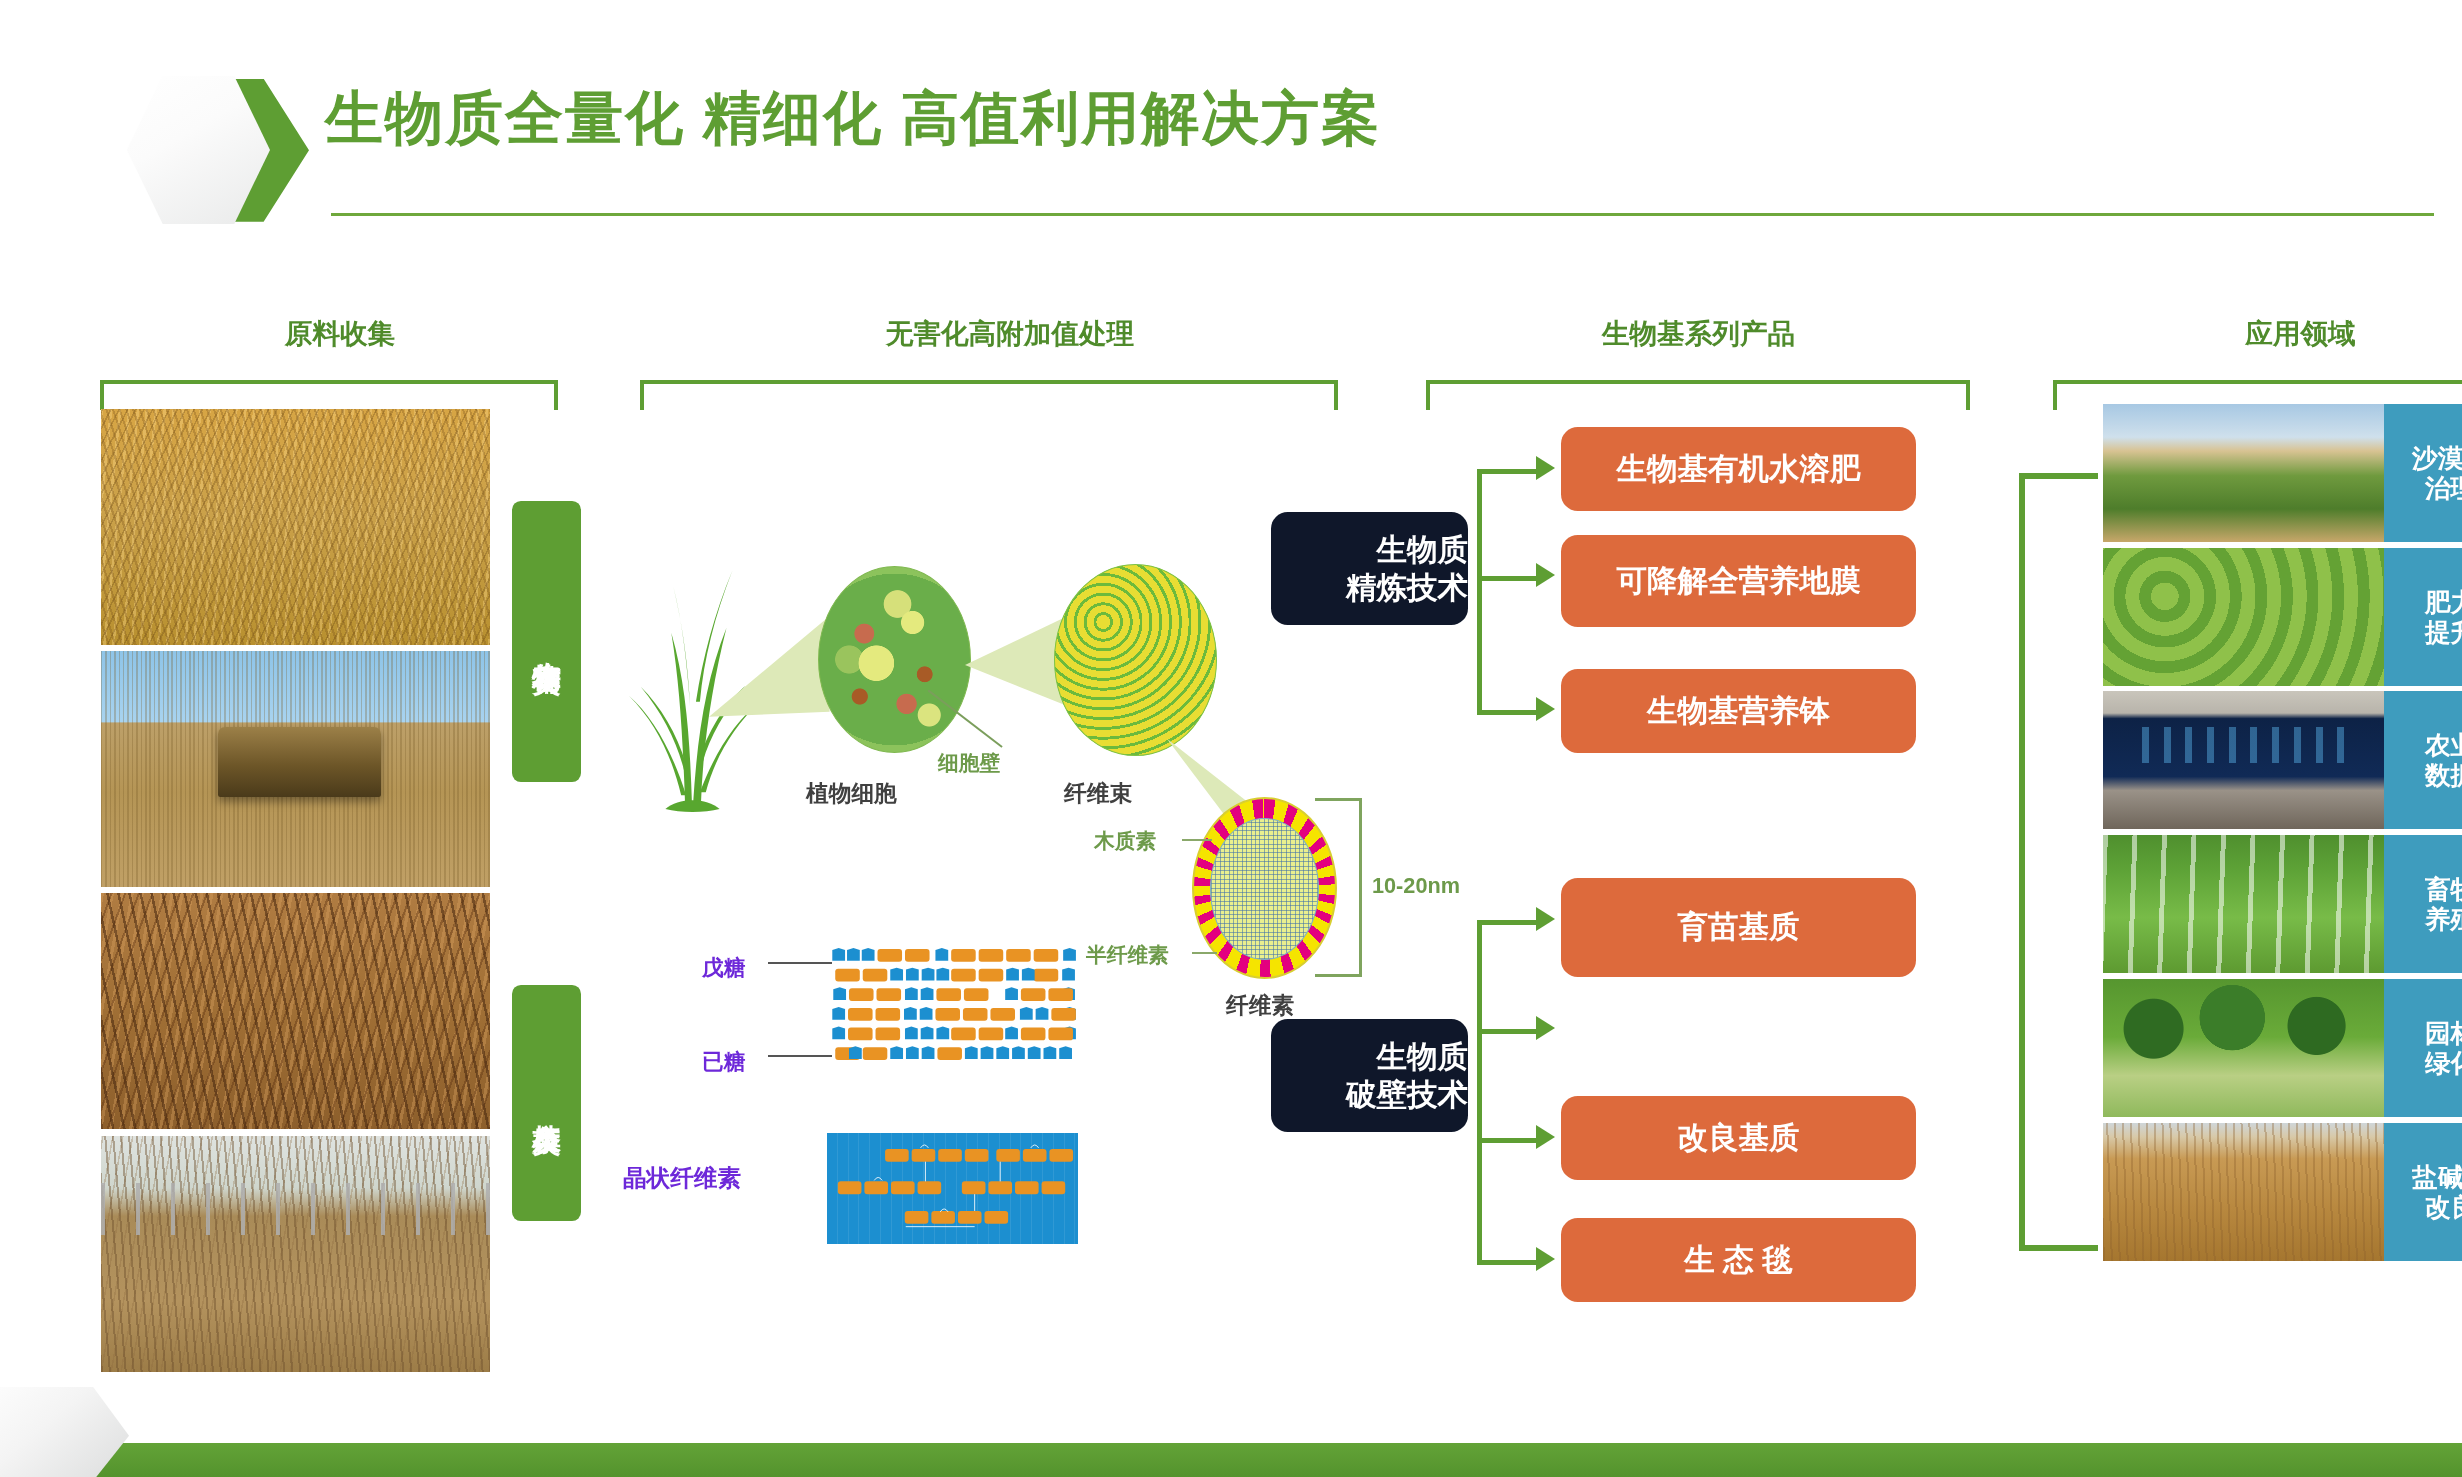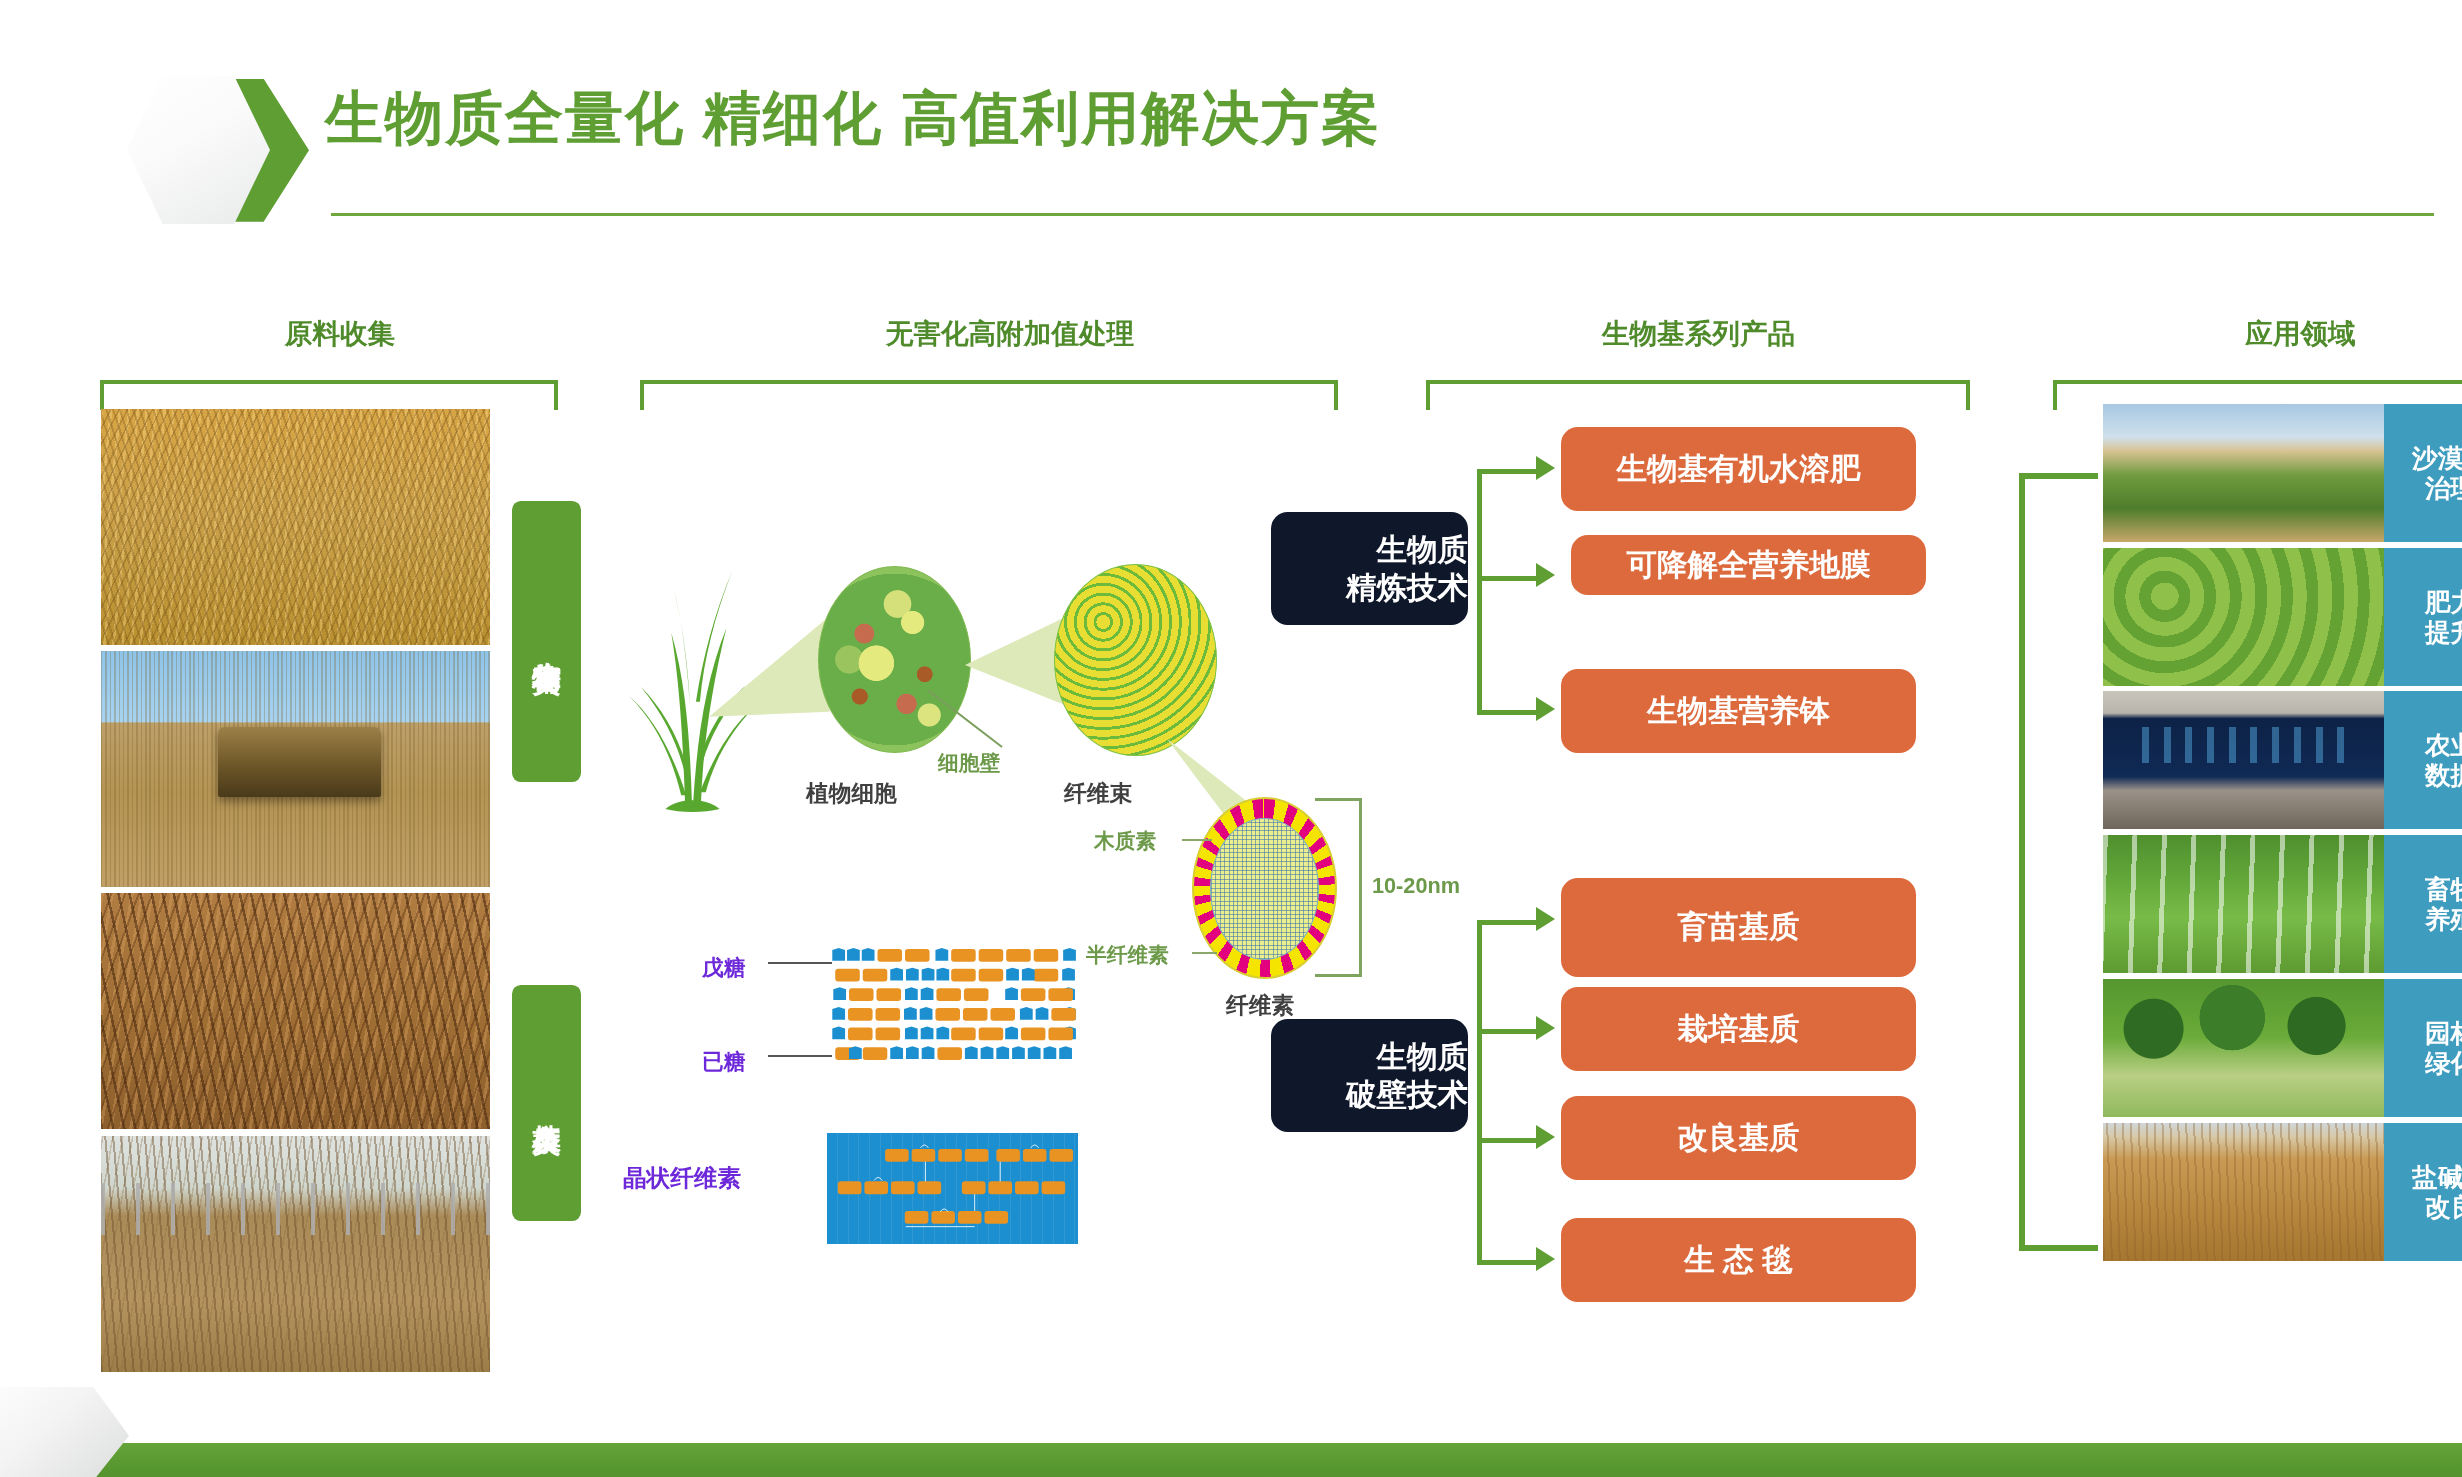--- a/index.html
+++ b/index.html
@@ -452,40 +452,39 @@
 
   <div class="conn-v" style="left:1477px; top:469px; height:246px;"></div>
   <div class="conn-h" style="left:1477px; top:469px; width:59px;"></div>
   <div class="arrow-head" style="left:1536px; top:456px;"></div>
   <div class="conn-h" style="left:1477px; top:576px; width:59px;"></div>
   <div class="arrow-head" style="left:1536px; top:563px;"></div>
   <div class="conn-h" style="left:1477px; top:710px; width:59px;"></div>
   <div class="arrow-head" style="left:1536px; top:697px;"></div>
 
   <div class="prod-box" style="left:1561px; top:427px; width:355px; height:84px;">生物基有机水溶肥</div>
-  <div class="prod-box" style="left:1561px; top:535px; width:355px; height:60px;margin-left:10px;">可降解全营养地膜</div>
+  <div class="prod-box" style="left:1561px; top:535px; width:355px; height:92px;">可降解全营养地膜</div>
   <div class="prod-box" style="left:1561px; top:669px; width:355px; height:84px;">生物基营养钵</div>
 
   <div class="tech-box" style="left:1271px; top:1019px; width:197px; height:113px;">
     <span>生物质</span>
     <span>破壁技术</span>
   </div>
 
   <div class="conn-v" style="left:1477px; top:920px; height:345px;"></div>
   <div class="conn-h" style="left:1477px; top:920px; width:59px;"></div>
   <div class="arrow-head" style="left:1536px; top:907px;"></div>
   <div class="conn-h" style="left:1477px; top:1029px; width:59px;"></div>
   <div class="arrow-head" style="left:1536px; top:1016px;"></div>
   <div class="conn-h" style="left:1477px; top:1138px; width:59px;"></div>
   <div class="arrow-head" style="left:1536px; top:1125px;"></div>
   <div class="conn-h" style="left:1477px; top:1260px; width:59px;"></div>
   <div class="arrow-head" style="left:1536px; top:1247px;"></div>
 
   <div class="prod-box" style="left:1561px; top:878px; width:355px; height:99px;">育苗基质</div>
-  <div class="prod-box" style="left:1561px; top:987px; width:355px; height:84px;">栽培基质</div>
   <div class="prod-box" style="left:1561px; top:1218px; width:355px; height:84px;">生 态 毯</div>
   <div class="prod-box" style="left:1561px; top:1096px; width:355px; height:84px;">改良基质</div>
 
   <div class="app-bracket" style="left:2019px; top:473px; width:79px; height:778px;"></div>
 
   <div class="app-row" style="left:2103px; top:404px; width:414px; height:138px;">
     <div class="app-photo ap-desert"></div>
     <div class="app-tag">
       <span>沙漠化</span>
       <span>治理</span>

